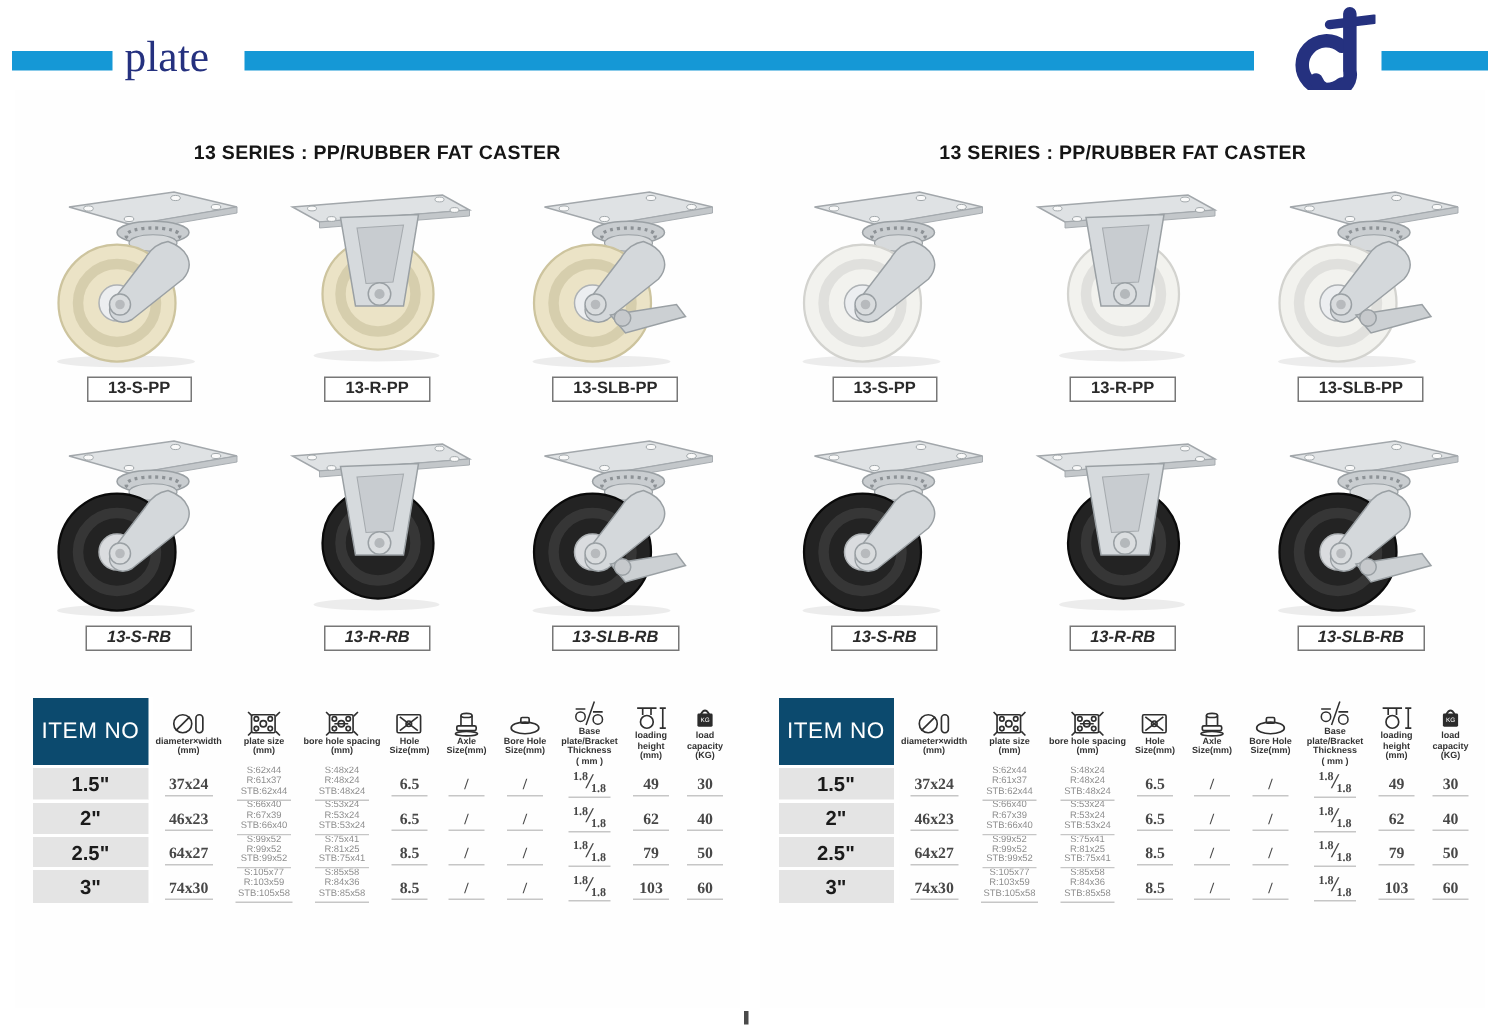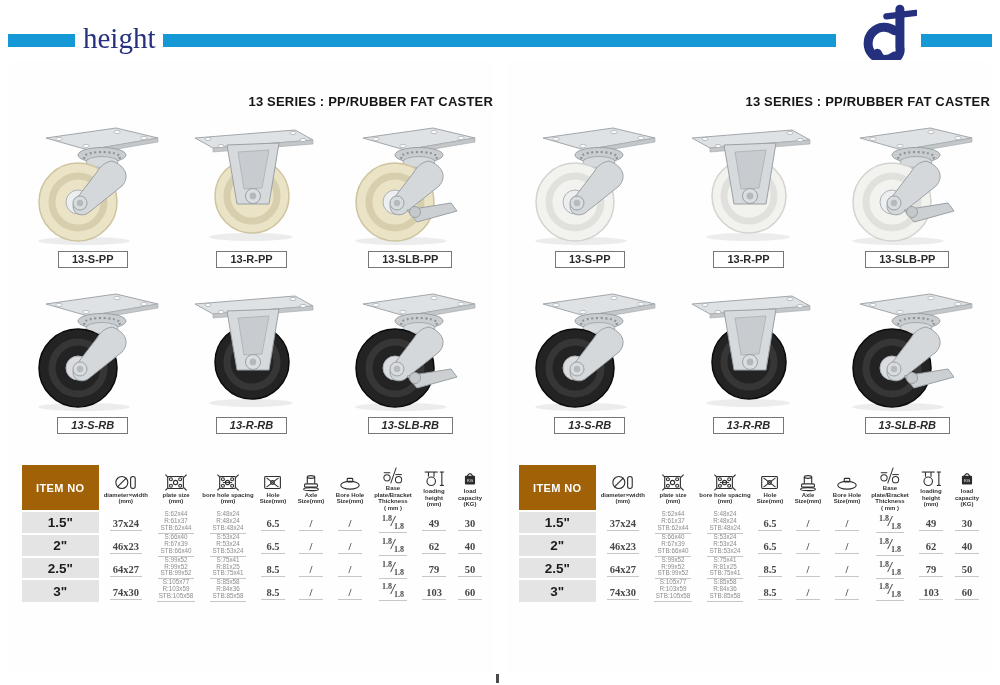--- a/index.html
+++ b/index.html
@@ -23,21 +23,21 @@
   }
   .logo { position: absolute; left: 845px; top: 2px; width: 72px; height: 72px; }
 
   
   .page { position: absolute; top: 60px; width: 483px; height: 612px; background: #fefefe; }
   .page.left  { left: 10px; }
   .page.right { left: 507px; }
 
   .page-title {
     position: absolute; top: 34px; left: 0; right: 0;
-    text-align: right; font-size: 13px; font-weight: bold;
+    text-align: center; font-size: 13px; font-weight: bold;
     color: #151515; letter-spacing: .2px;
   }
 
   .prod-row {
     position: absolute; left: 0; right: 0;
     display: flex; justify-content: space-evenly; align-items: flex-end;
   }
   .prod-row.row1 { top: 64px; }
   .prod-row.row2 { top: 230px; font-style: italic; }
   .prod { width: 152px; text-align: center; }
@@ -48,22 +48,22 @@
     padding: 1px 13px 2px; font-size: 11px; font-weight: bold; color: #2a2a2a;
   }
 
   
   .spec-wrap { position: absolute; left: 12px; top: 405px; }
   table.spec { border-collapse: collapse; table-layout: fixed; }
   .spec td { text-align: center; vertical-align: middle; padding: 0; overflow: hidden; }
   tr.hrow { height: 40px; }
   tr.drow { height: 21px; }
   .hdr-item {
-    background: #a16207; color: #ffffff; font-weight: bold;
-    font-size: 11px; letter-spacing: .4px; border-right: 3px solid #fff;
+    background: #0c4a6e; color: #ffffff; font-weight: normal;
+    font-size: 15px; letter-spacing: .4px; border-right: 3px solid #fff;
   }
   .hcell .colicon { width: 24px; height: 19px; display: block; margin: 1px auto 0; }
   .hlabel { display: block; font-size: 6px; line-height: 6.5px; font-weight: bold; color: #333; }
   .hlabel:empty { display: none; }
   .item-cell {
     background: #e4e4e4; font-weight: bold; font-size: 13.5px; color: #1b1b1b;
     border-top: 2px solid #fff; border-right: 3px solid #fff;
   }
   .v {
     display: inline-block; min-width: 24px; padding: 1px 3px;
@@ -195,21 +195,21 @@
     </symbol>
     <symbol id="ic-weight" viewBox="0 0 26 20">
       <path d="M10 7.5 q3 -5.5 6 0" fill="none" stroke="#2f2f2f" stroke-width="1.4"></path>
       <rect x="7.5" y="7" width="11" height="9.5" rx="1" fill="#2b2b2b"></rect>
       <text x="13" y="13.3" font-size="4.6" fill="#ffffff" text-anchor="middle" font-family="Liberation Sans, sans-serif">KG</text>
     </symbol>
   </defs>
 </svg>
 
 <div class="bar b1"></div>
-<div class="brand">height</div>
+<div class="brand">plate</div>
 <div class="bar b2"></div>
 <svg class="logo" viewBox="0 0 80 80">
   <g fill="none" stroke="#25317f" stroke-linecap="round">
     <path d="M55 32 A18 18 0 1 0 55 60" stroke-width="10"></path>
     <path d="M61 8 L61 50 A13 13 0 0 1 36 57" stroke-width="10"></path>
     <path d="M46 16 L79 12" stroke-width="7"></path>
   </g>
 </svg>
 <div class="bar b3"></div>
 

